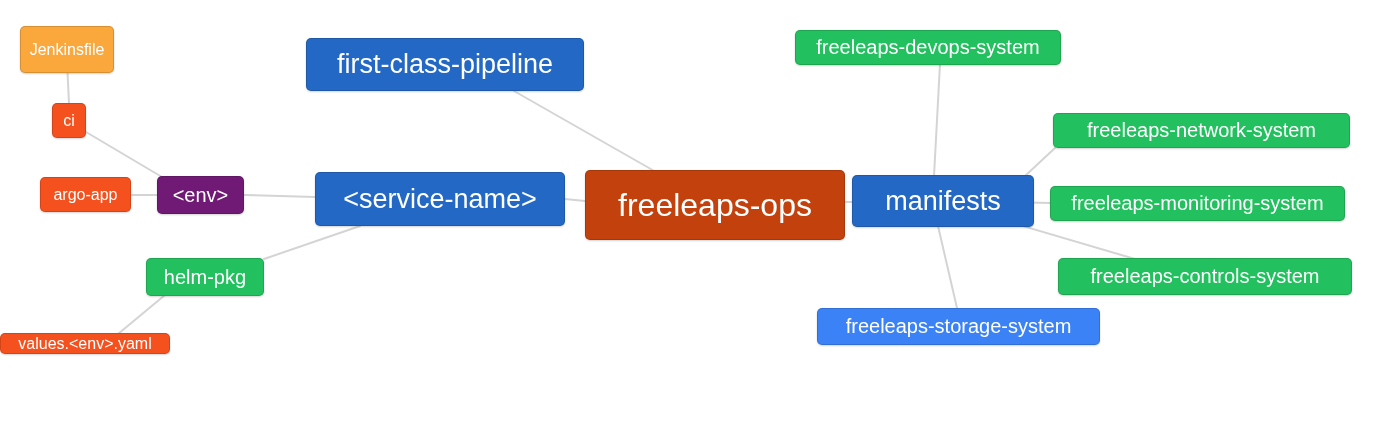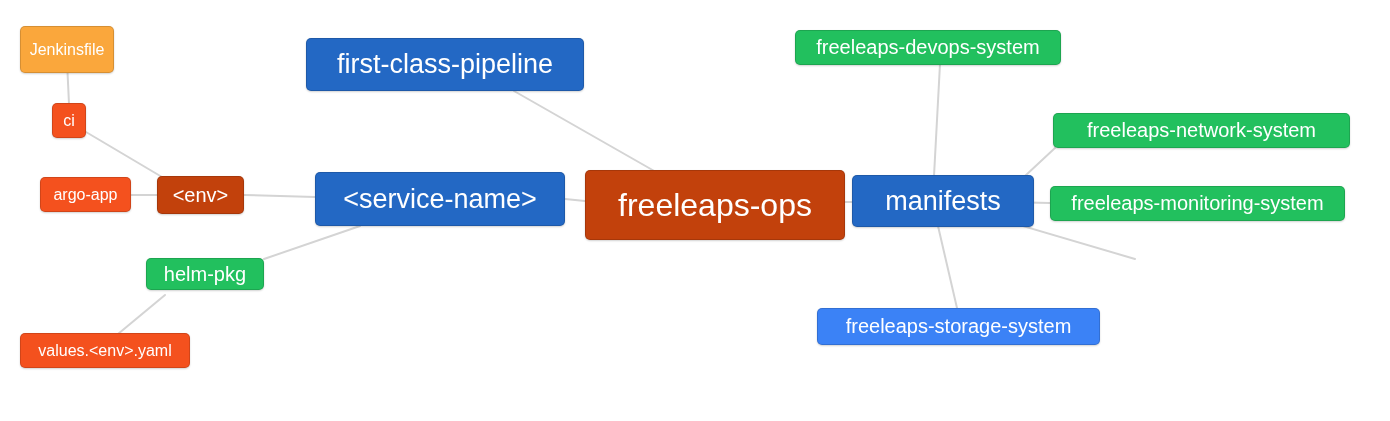--- a/index.html
+++ b/index.html
@@ -49,24 +49,25 @@
       <line x1="845" y1="202" x2="852" y2="202" stroke="#d4d4d4" stroke-width="2" stroke-linecap="round"></line>
       <line x1="940" y1="64" x2="934" y2="176" stroke="#d4d4d4" stroke-width="2" stroke-linecap="round"></line>
       <line x1="1009" y1="191" x2="1055" y2="148" stroke="#d4d4d4" stroke-width="2" stroke-linecap="round"></line>
       <line x1="1009" y1="202" x2="1050" y2="203" stroke="#d4d4d4" stroke-width="2" stroke-linecap="round"></line>
       <line x1="1009" y1="222" x2="1135" y2="259" stroke="#d4d4d4" stroke-width="2" stroke-linecap="round"></line>
       <line x1="938" y1="226" x2="957" y2="308" stroke="#d4d4d4" stroke-width="2" stroke-linecap="round"></line>
     </svg>
 <div class="node" style="left: 20px; top: 26px; width: 94px; height: 47px; font-size: 16px; background: rgb(250, 167, 60);">Jenkinsfile</div>
     <div class="node" style="left: 52px; top: 103px; width: 34px; height: 35px; font-size: 16px; background: rgb(244, 81, 30);">ci</div>
     <div class="node" style="left: 40px; top: 177px; width: 91px; height: 35px; font-size: 16px; background: rgb(244, 81, 30);">argo-app</div>
-    <div class="node" style="left: 157px; top: 176px; width: 87px; height: 38px; font-size: 20px; background: #c2410c;">&lt;env&gt;</div>
-    <div class="node" style="left: 146px; top: 258px; width: 118px; height: 32px; font-size: 20px; background: rgb(34, 192, 94);">helm-pkg</div>
-    <div class="node" style="left: 20px; top: 333px; width: 170px; height: 35px; font-size: 16px; background: rgb(244, 81, 30);">values.&lt;env&gt;.yaml</div>
+    <div class="node" style="left: 157px; top: 176px; width: 87px; height: 38px; font-size: 20px; background: #701a75;">&lt;env&gt;</div>
+    <div class="node" style="left: 146px; top: 258px; width: 118px; height: 38px; font-size: 20px; background: rgb(34, 192, 94);">helm-pkg</div>
+    <div class="node" style="left: 0; top: 333px; width: 170px; height: 21px; font-size: 16px; background: rgb(244, 81, 30);">values.&lt;env&gt;.yaml</div>
     <div class="node" style="left: 306px; top: 38px; width: 278px; height: 53px; font-size: 27px; background: rgb(35, 104, 196);">first-class-pipeline</div>
     <div class="node" style="left: 315px; top: 172px; width: 250px; height: 54px; font-size: 27px; background: rgb(35, 104, 196);">&lt;service-name&gt;</div>
     <div class="node" style="left: 585px; top: 170px; width: 260px; height: 70px; font-size: 32px; background: #c2410c;">freeleaps-ops</div>
     <div class="node" style="left: 852px; top: 175px; width: 182px; height: 52px; font-size: 27px; background: rgb(35, 104, 196);">manifests</div>
     <div class="node" style="left: 795px; top: 30px; width: 266px; height: 35px; font-size: 20px; background: rgb(34, 192, 94);">freeleaps-devops-system</div>
     <div class="node" style="left: 1053px; top: 113px; width: 297px; height: 35px; font-size: 20px; background: rgb(34, 192, 94); text-align: right;">freeleaps-network-system</div>
     <div class="node" style="left: 1050px; top: 186px; width: 295px; height: 35px; font-size: 20px; background: rgb(34, 192, 94); text-align: center;">freeleaps-monitoring-system</div>
+    <div class="node" style="left: 1058px; top: 258px; width: 294px; height: 37px; font-size: 20px; background: rgb(34, 192, 94);">freeleaps-controls-system</div>
     <div class="node" style="left: 817px; top: 308px; width: 283px; height: 37px; font-size: 20px; background: #3b82f6;">freeleaps-storage-system</div>
   </div>
 
 </body></html>

